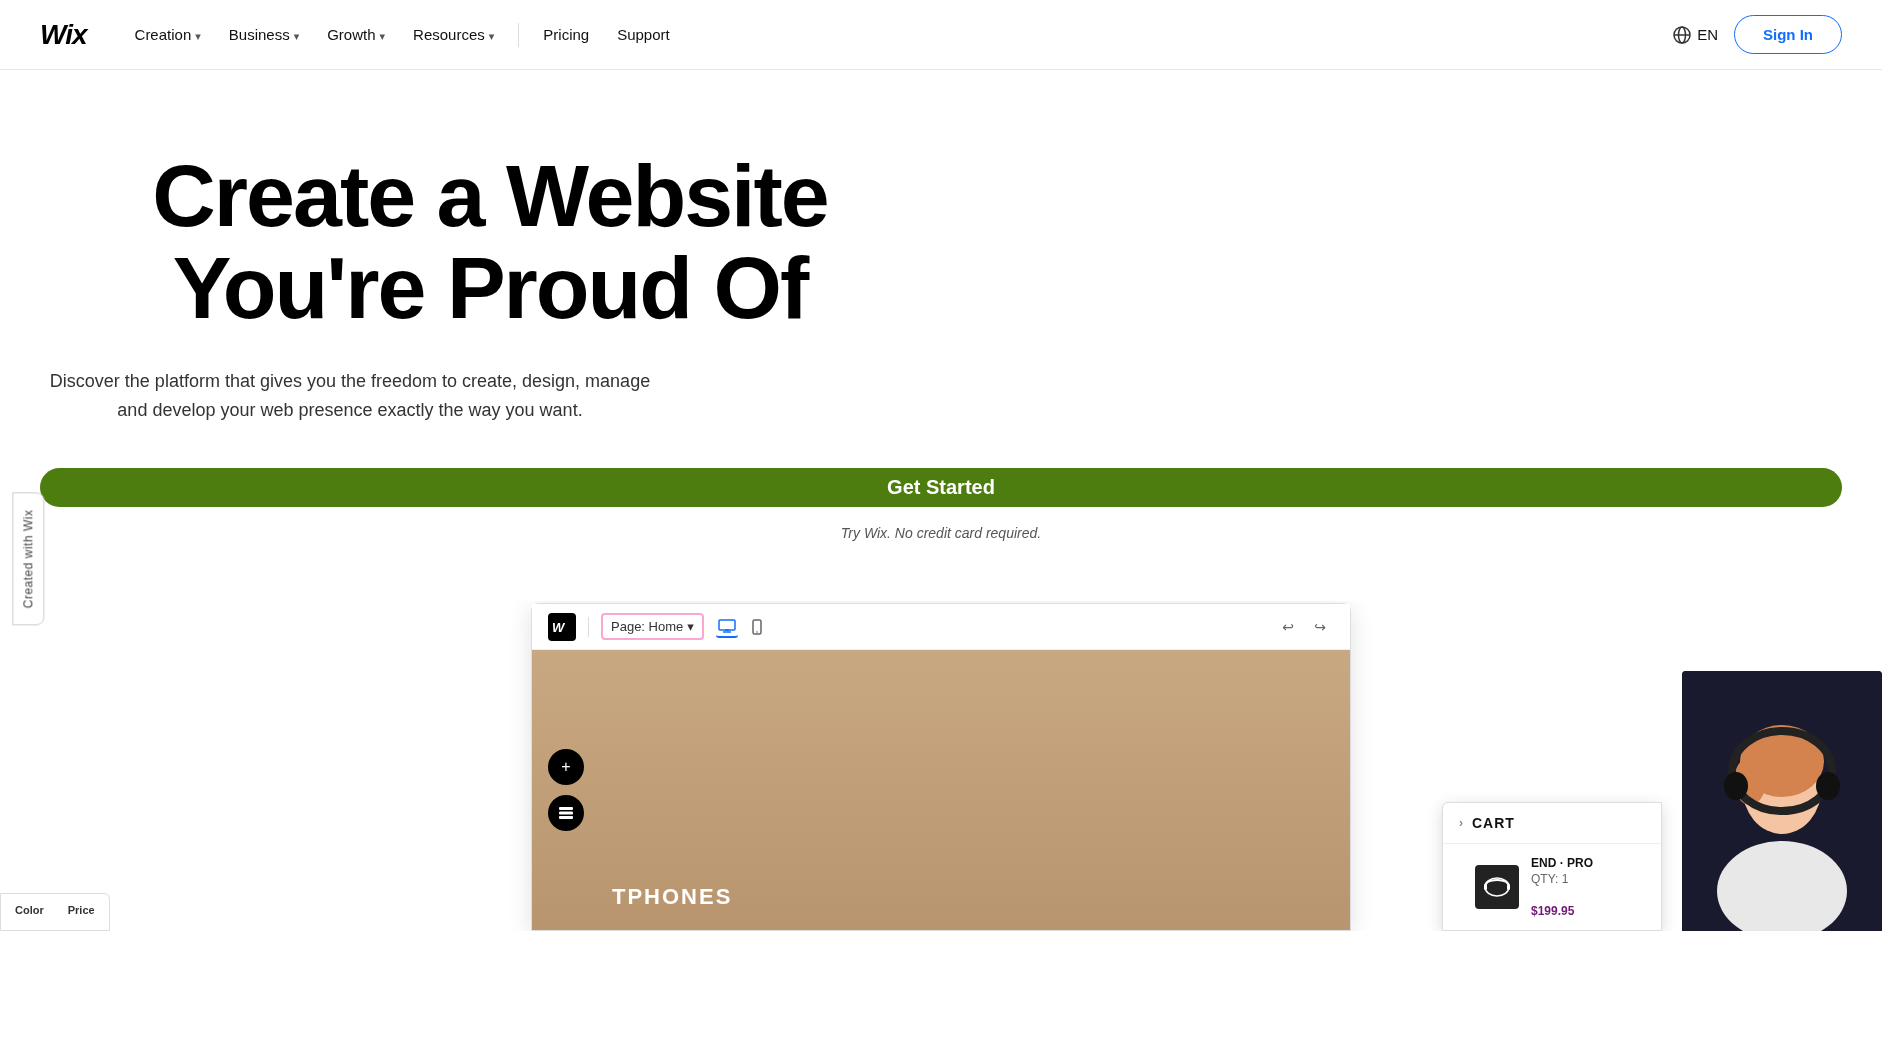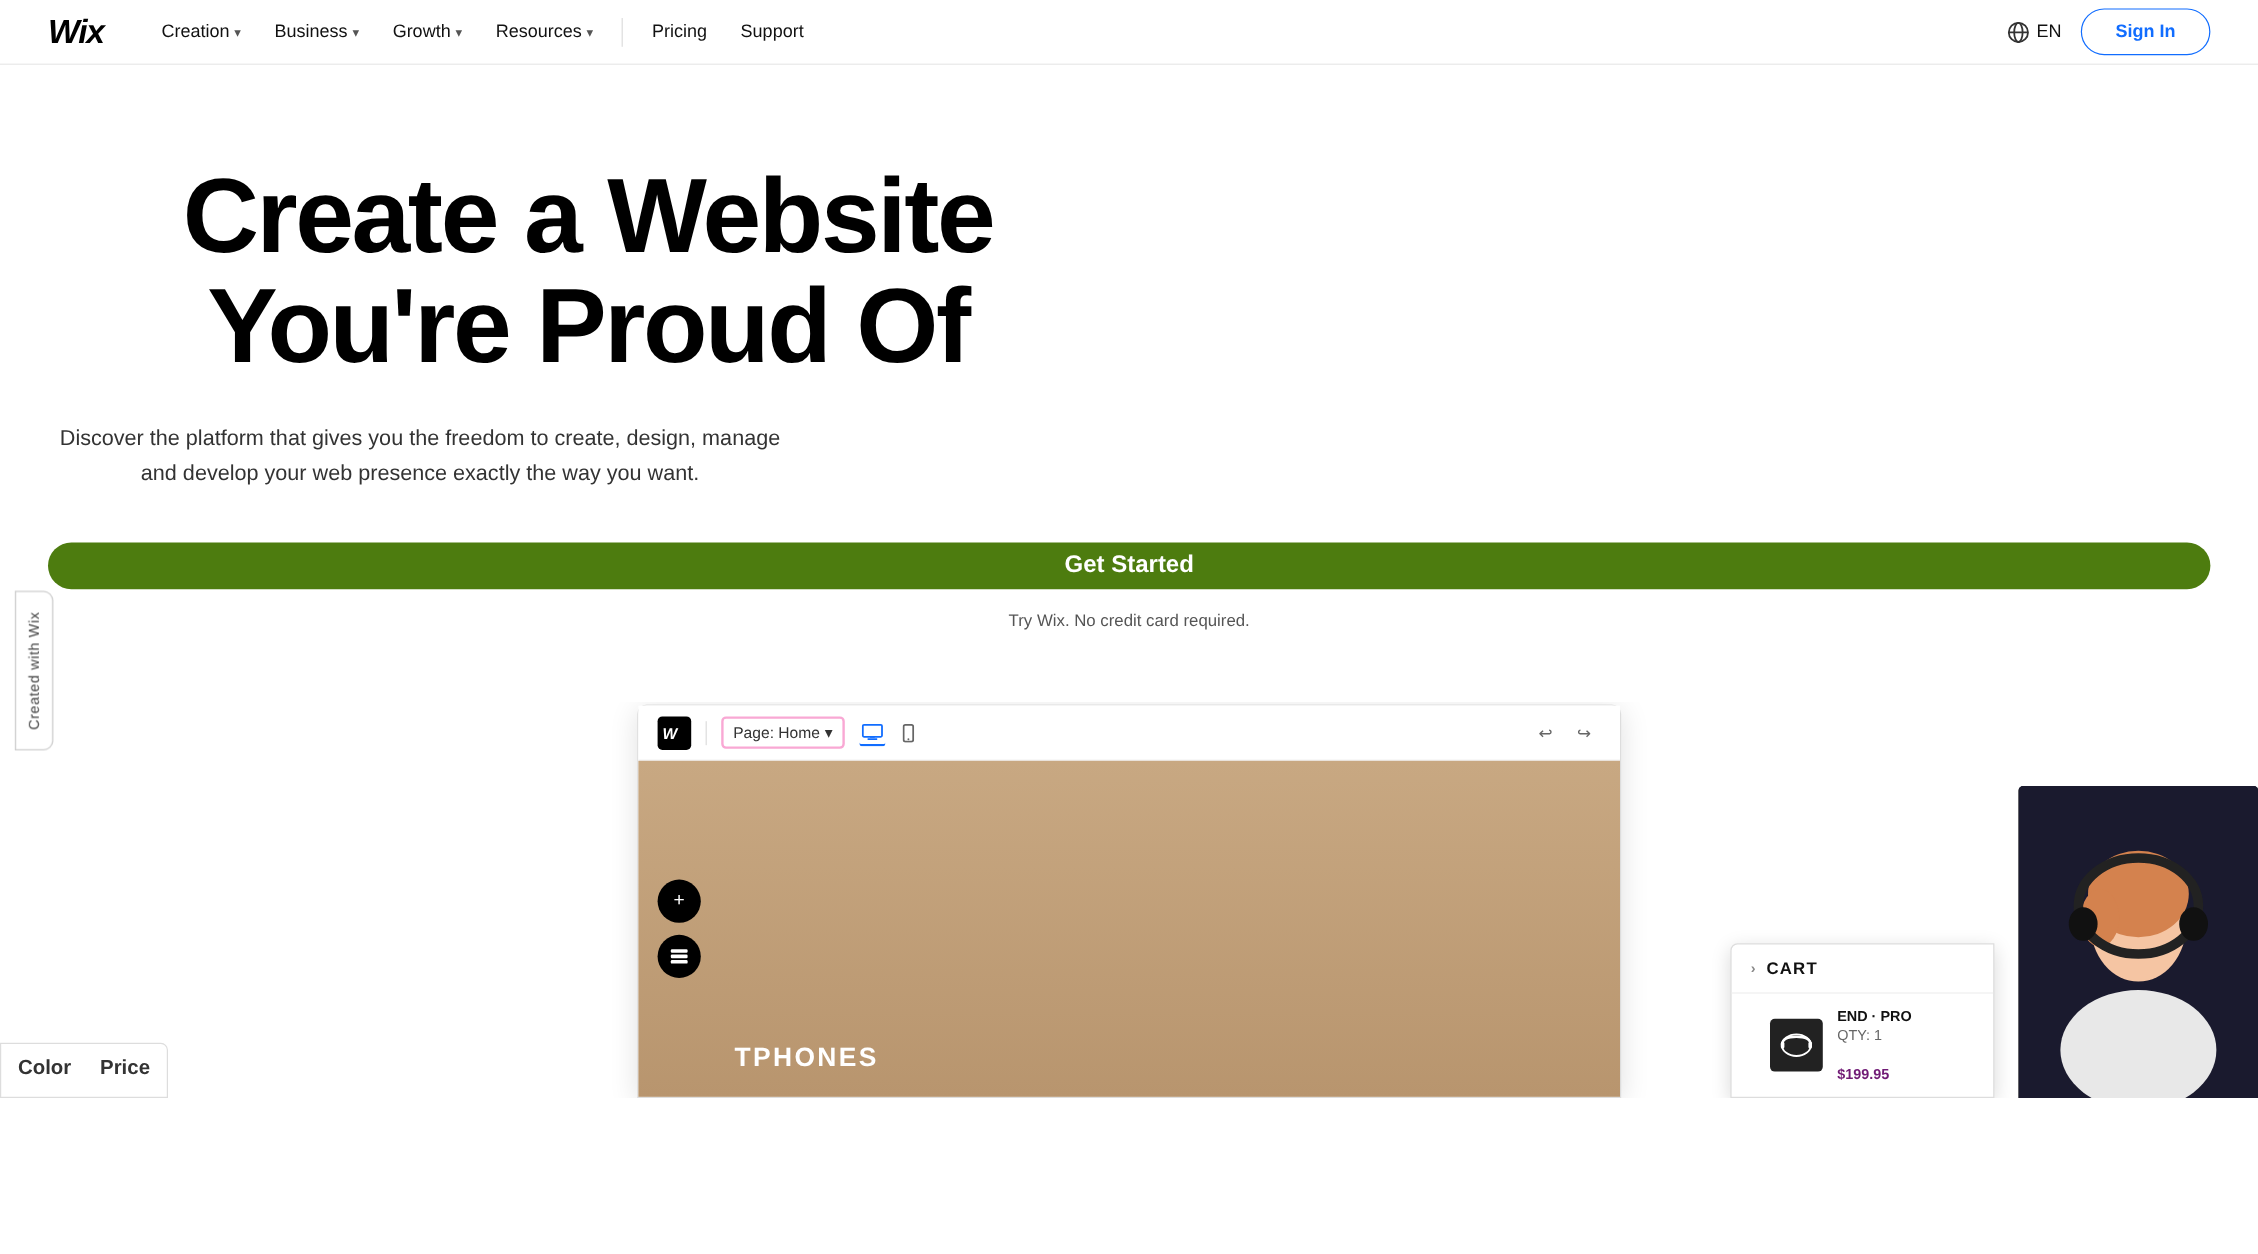--- a/index.html
+++ b/index.html
@@ -3,21 +3,21 @@
   <meta charset="utf-8">
   <style>
     * { margin: 0; padding: 0; box-sizing: border-box; }
     body { font-family: 'Helvetica Neue', Arial, sans-serif; background: #fff; overflow-x: hidden; }
 
     
     .navbar {
       display: flex;
       align-items: center;
       padding: 0 40px;
-      height: 54px;
+      height: 70px;
       border-bottom: 1px solid #e8e8e8;
       position: relative;
       z-index: 10;
       background: #fff;
     }
     .nav-logo {
       font-size: 28px;
       font-weight: 900;
       color: #000;
       letter-spacing: -1px;
@@ -109,20 +109,21 @@
       border-radius: 50px;
       padding: 8px 52px;
       font-size: 20px;
       font-weight: 600;
       cursor: pointer;
     }
     .no-cc {
       margin-top: 18px;
       font-size: 14px;
       color: #555;
+      font-style: italic;
     }
 
     
     .preview-area {
       position: relative;
       margin-top: 20px;
       width: 100%;
       height: 330px;
       overflow: hidden;
     }
@@ -284,21 +285,21 @@
     .color-price-table {
       position: absolute;
       left: 0;
       bottom: 0;
       background: #fff;
       border: 1px solid #ddd;
       border-radius: 0 6px 0 0;
       padding: 10px 14px;
       display: flex;
       gap: 24px;
-      font-size: 17px;
+      font-size: 11px;
     }
     .cp-col-header { font-weight: 600; color: #333; margin-bottom: 4px; }
 
     
     .person-thumb {
       position: absolute;
       right: 0;
       bottom: 0;
       width: 190px;
       height: 240px;

